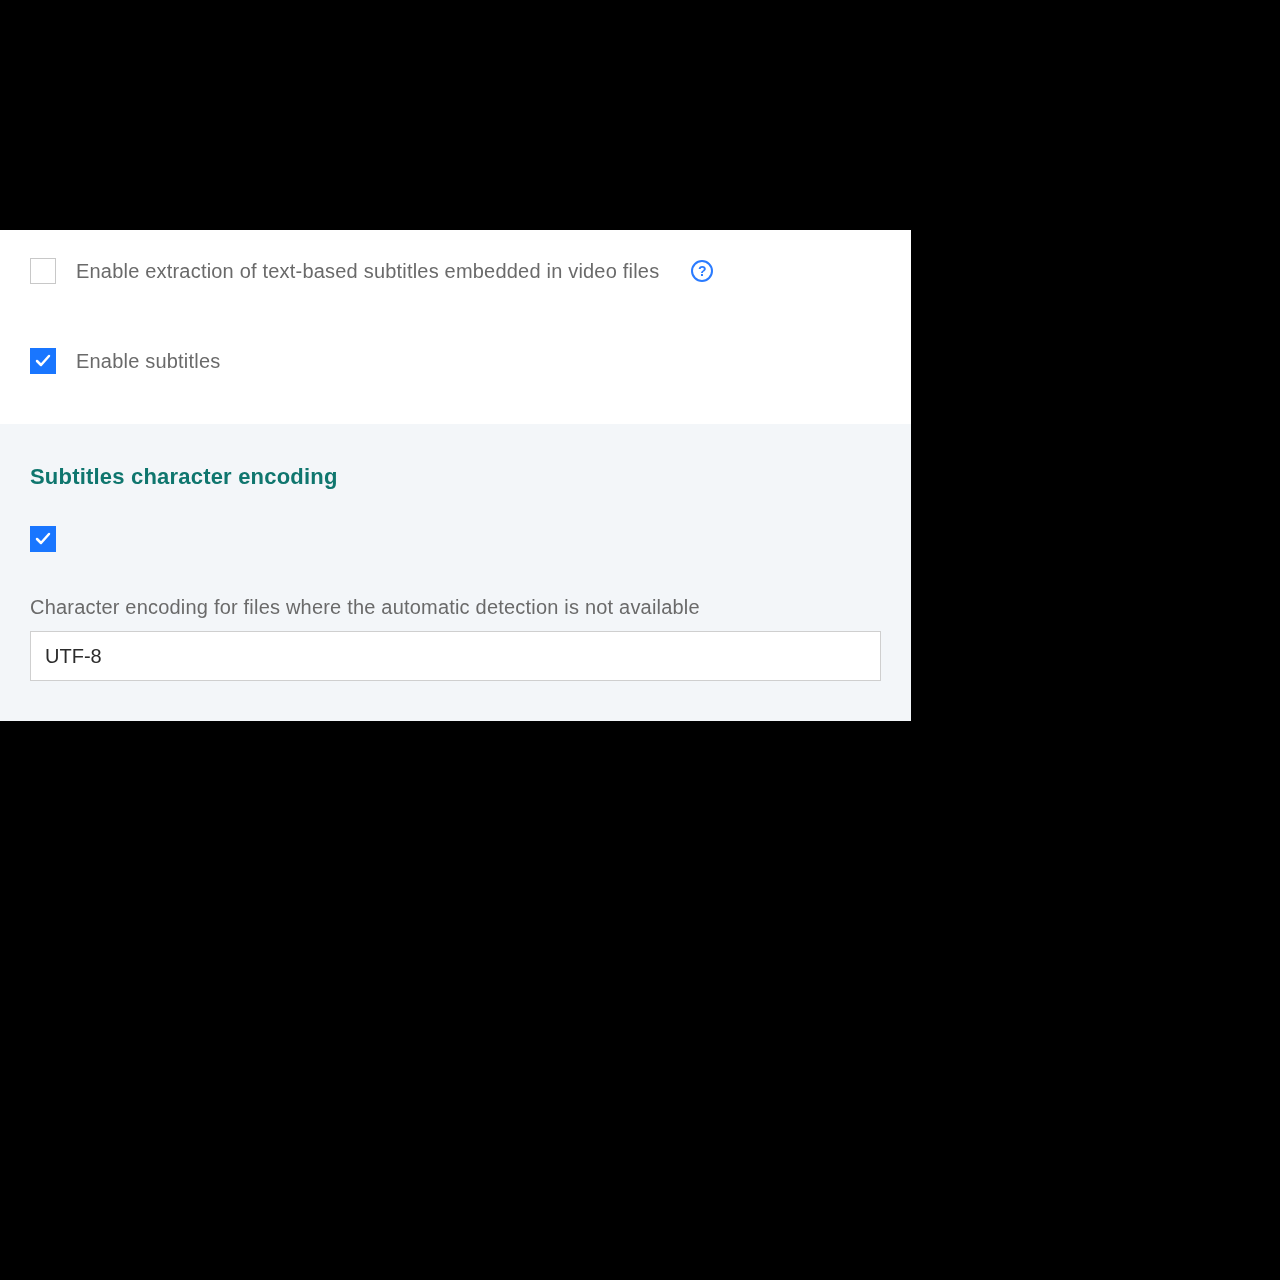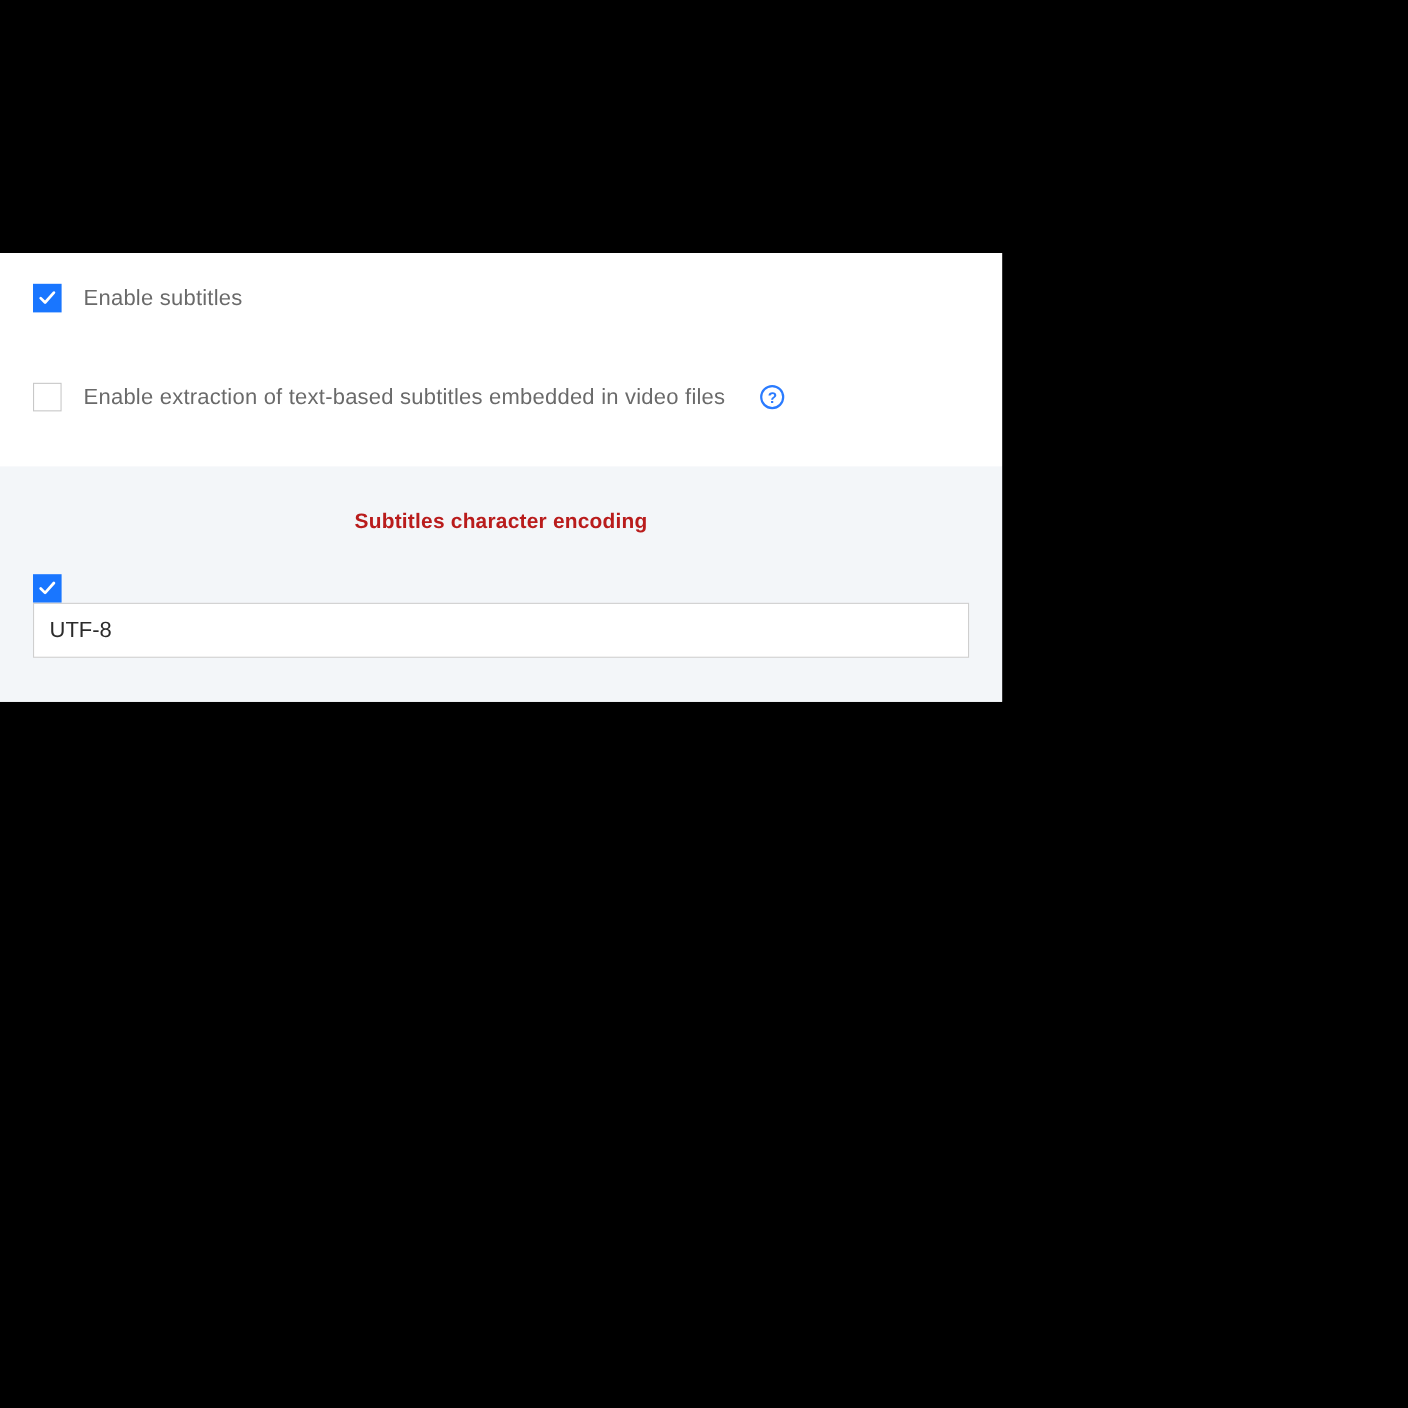--- a/index.html
+++ b/index.html
@@ -63,26 +63,25 @@
     font-size: 14px;
     font-weight: 600;
     display: flex;
     align-items: center;
     justify-content: center;
     margin-left: 12px;
     cursor: pointer;
     flex-shrink: 0;
   }
   .section-heading {
-    color: #b91c1c;
-    font-size: 19px;
+    color: #0f766e;
+    font-size: 22px;
     font-weight: 700;
     margin-bottom: 36px;
     letter-spacing: 0.2px;
-    text-align: center;
   }
   .field-label {
     color: #6a6a6a;
     font-size: 20px;
     margin-top: 44px;
     margin-bottom: 12px;
     letter-spacing: 0.2px;
   }
   .text-input {
     width: 100%;
@@ -97,45 +96,46 @@
   }
 </style>
 </head>
 <body>
 
 <div class="panel">
 
   <div class="section-white">
 
     <div class="checkbox-row">
+      <div class="checkbox unchecked"></div>
+      <span class="cb-label">Enable extraction of text-based subtitles embedded in video files</span>
+      <span class="help-icon">?</span>
+    </div>
+
+    <div class="checkbox-row">
       <div class="checkbox checked">
         <svg viewBox="0 0 16 16">
           <path d="M2 8 L6 12 L14 3" stroke="#fff" stroke-width="2.5" fill="none" stroke-linecap="round" stroke-linejoin="round"></path>
         </svg>
       </div>
       <span class="cb-label">Enable subtitles</span>
-    </div>
-
-    <div class="checkbox-row">
-      <div class="checkbox unchecked"></div>
-      <span class="cb-label">Enable extraction of text-based subtitles embedded in video files</span>
-      <span class="help-icon">?</span>
     </div>
 
   </div>
 
   <div class="section-gray">
 
     <div class="section-heading">Subtitles character encoding</div>
 
     <div class="checkbox-row">
       <div class="checkbox checked">
         <svg viewBox="0 0 16 16">
           <path d="M2 8 L6 12 L14 3" stroke="#fff" stroke-width="2.5" fill="none" stroke-linecap="round" stroke-linejoin="round"></path>
         </svg>
       </div>
     </div>
 
+    <div class="field-label">Character encoding for files where the automatic detection is not available</div>
     <input type="text" class="text-input" value="UTF-8" style="">
 
   </div>
 
 </div>
 
 </body></html>

